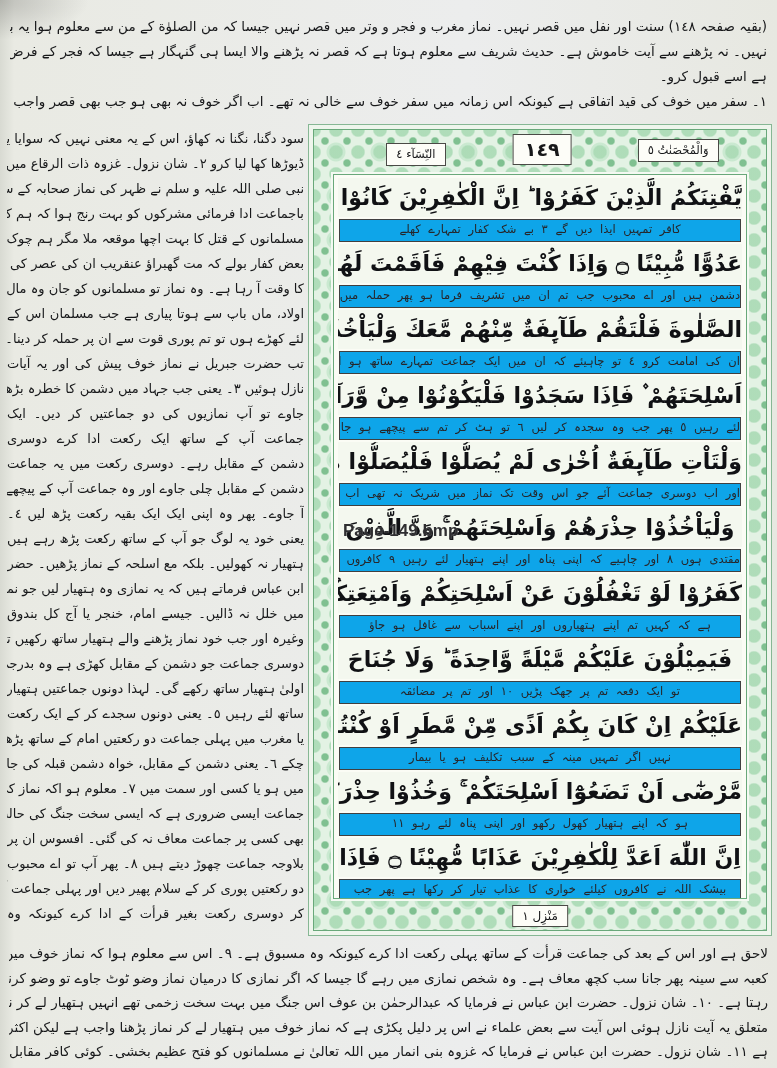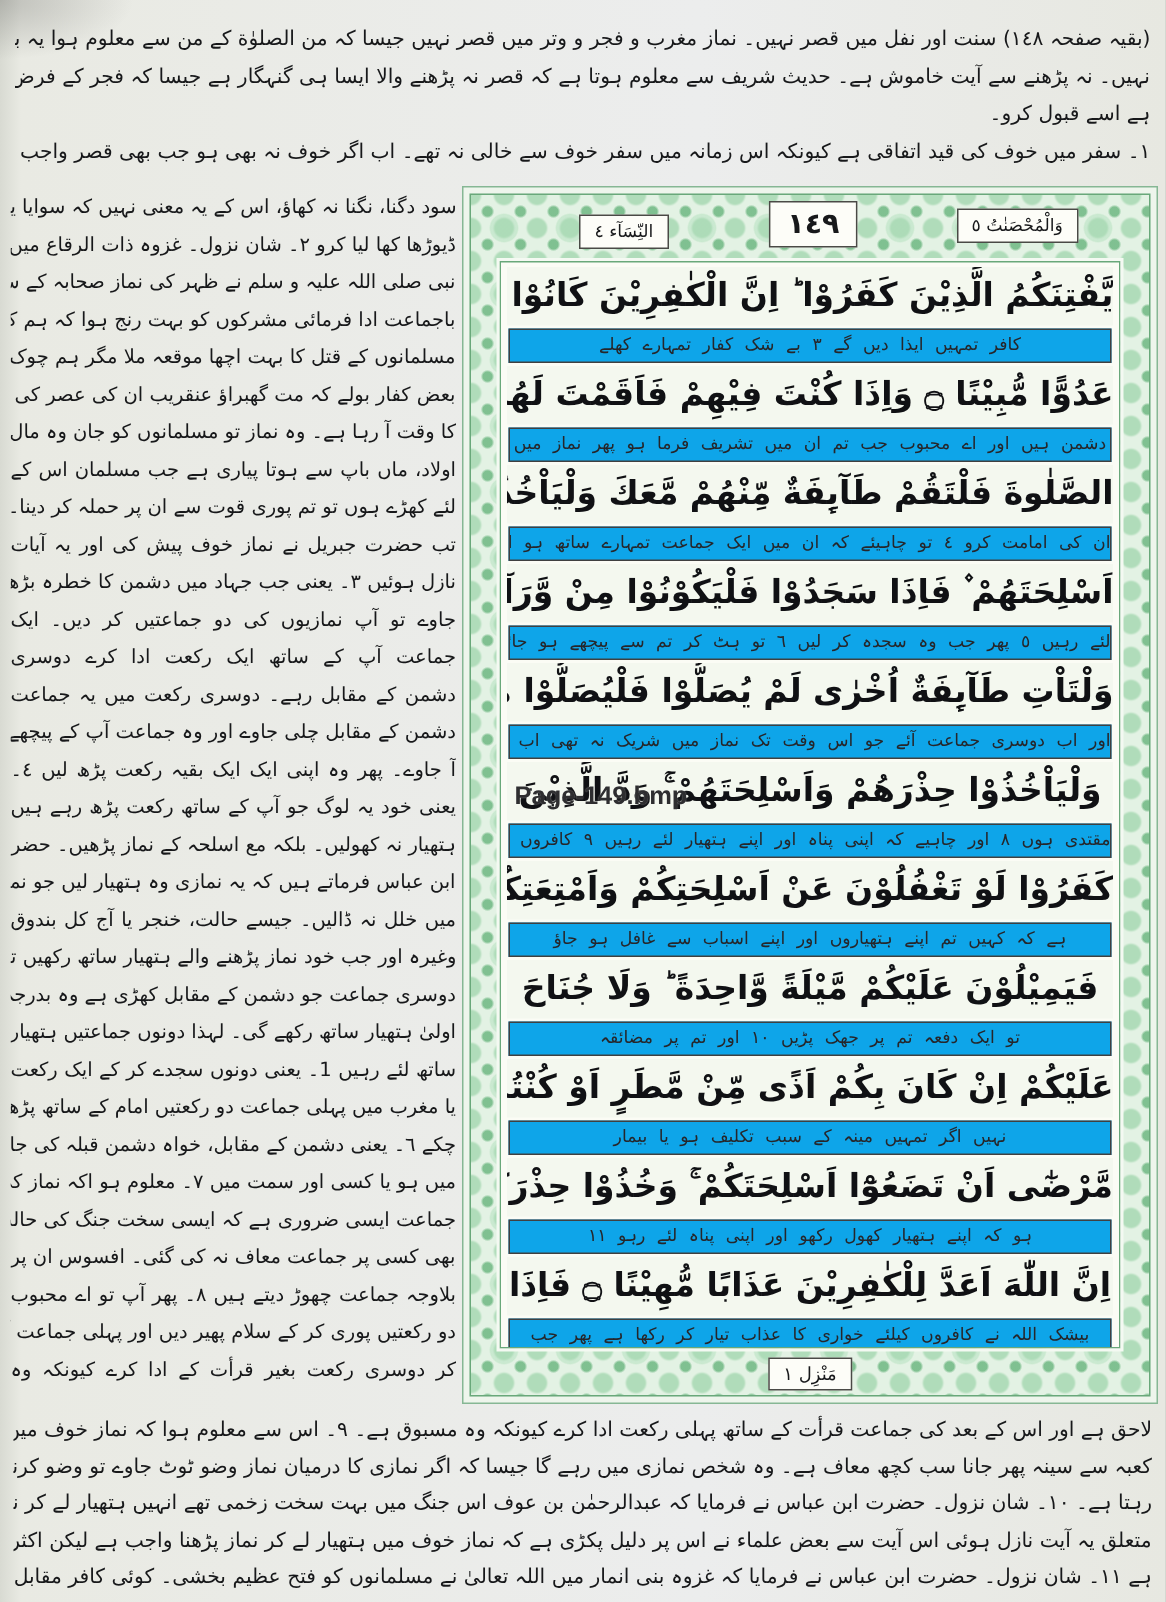--- a/index.html
+++ b/index.html
@@ -149,46 +149,46 @@
       <div class="uline">تب حضرت جبریل نے نماز خوف پیش كی اور یہ آیات</div>
       <div class="uline">نازل ہوئیں ٣۔ یعنی جب جہاد میں دشمن كا خطرہ بڑھ</div>
       <div class="uline">جاوے تو آپ نمازیوں كی دو جماعتیں كر دیں۔ ایک</div>
       <div class="uline">جماعت آپ كے ساتھ ایک ركعت ادا كرے دوسری</div>
       <div class="uline">دشمن كے مقابل رہے۔ دوسری ركعت میں یہ جماعت</div>
       <div class="uline">دشمن كے مقابل چلی جاوے اور وہ جماعت آپ كے پیچھے</div>
       <div class="uline">آ جاوے۔ پھر وہ اپنی ایک ایک بقیہ ركعت پڑھ لیں ٤۔</div>
       <div class="uline">یعنی خود یہ لوگ جو آپ كے ساتھ ركعت پڑھ رہے ہیں</div>
       <div class="uline">ہتھیار نہ كھولیں۔ بلكہ مع اسلحہ كے نماز پڑھیں۔ حضرت</div>
       <div class="uline">ابن عباس فرماتے ہیں كہ یہ نمازی وہ ہتھیار لیں جو نماز</div>
-      <div class="uline">میں خلل نہ ڈالیں۔ جیسے حالت، خنجر یا آج كل بندوق</div>
+      <div class="uline">میں خلل نہ ڈالیں۔ جیسے امام، خنجر یا آج كل بندوق</div>
       <div class="uline">وغیرہ اور جب خود نماز پڑھنے والے ہتھیار ساتھ ركھیں تو</div>
       <div class="uline">دوسری جماعت جو دشمن كے مقابل كھڑی ہے وہ بدرجہ</div>
       <div class="uline">اولیٰ ہتھیار ساتھ ركھے گی۔ لہذا دونوں جماعتیں ہتھیار</div>
-      <div class="uline">ساتھ لئے رہیں 1۔ یعنی دونوں سجدے كر كے ایک ركعت</div>
+      <div class="uline">ساتھ لئے رہیں ٥۔ یعنی دونوں سجدے كر كے ایک ركعت</div>
       <div class="uline">یا مغرب میں پہلی جماعت دو ركعتیں امام كے ساتھ پڑھ</div>
       <div class="uline">چكے ٦۔ یعنی دشمن كے مقابل، خواہ دشمن قبلہ كی جانب</div>
       <div class="uline">میں ہو یا كسی اور سمت میں ٧۔ معلوم ہو اكہ نماز كی</div>
       <div class="uline">جماعت ایسی ضروری ہے كہ ایسی سخت جنگ كی حالت میں</div>
       <div class="uline">بھی كسی پر جماعت معاف نہ كی گئی۔ افسوس ان پر جو</div>
       <div class="uline">بلاوجہ جماعت چھوڑ دیتے ہیں ٨۔ پھر آپ تو اے محبوب</div>
       <div class="uline">دو ركعتیں پوری كر كے سلام پھیر دیں اور پہلی جماعت آ</div>
       <div class="uline">كر دوسری ركعت بغیر قرأت كے ادا كرے كیونكہ وہ</div>
     </div>
 
   <div class="qbox">
     <div class="qinner">
       <div class="hbox hbox-juz">وَالْمُحْصَنٰتُ ٥</div>
       <div class="hbox hbox-pageno">١٤٩</div>
       <div class="hbox hbox-surah">النِّسَآء ٤</div>
 
       <div class="qcontent">
           <div class="arabic-line">يَّفْتِنَكُمُ الَّذِيْنَ كَفَرُوْا ؕ اِنَّ الْكٰفِرِيْنَ كَانُوْا لَكُمْ</div>
           <div class="urdu-row">كافر تمہیں ایذا دیں گے ٣ بے شک كفار تمہارے كھلے</div>
           <div class="arabic-line">عَدُوًّا مُّبِيْنًا ۝ وَاِذَا كُنْتَ فِيْهِمْ فَاَقَمْتَ لَهُمُ</div>
-          <div class="urdu-row">دشمن ہیں اور اے محبوب جب تم ان میں تشریف فرما ہو پھر نماز میں</div>
+          <div class="urdu-row">دشمن ہیں اور اے محبوب جب تم ان میں تشریف فرما ہو پھر حملہ میں</div>
           <div class="arabic-line">الصَّلٰوةَ فَلْتَقُمْ طَآىِٕفَةٌ مِّنْهُمْ مَّعَكَ وَلْيَاْخُذُوْٓا</div>
           <div class="urdu-row">ان كی امامت كرو ٤ تو چاہیئے كہ ان میں ایک جماعت تمہارے ساتھ ہو اور وہ اپنے ہتھیار</div>
           <div class="arabic-line">اَسْلِحَتَهُمْ ۫ فَاِذَا سَجَدُوْا فَلْيَكُوْنُوْا مِنْ وَّرَآىِٕكُمْ</div>
           <div class="urdu-row">لئے رہیں ٥ پھر جب وہ سجدہ كر لیں ٦ تو ہٹ كر تم سے پیچھے ہو جائیں ٧</div>
           <div class="arabic-line">وَلْتَاْتِ طَآىِٕفَةٌ اُخْرٰى لَمْ يُصَلُّوْا فَلْيُصَلُّوْا مَعَكَ</div>
           <div class="urdu-row">اور اب دوسری جماعت آئے جو اس وقت تک نماز میں شریک نہ تھی اب وہ تمہارے</div>
           <div class="arabic-line">وَلْيَاْخُذُوْا حِذْرَهُمْ وَاَسْلِحَتَهُمْ ۚ وَدَّ الَّذِيْنَ</div>
           <div class="urdu-row">مقتدی ہوں ٨ اور چاہیے كہ اپنی پناہ اور اپنے ہتھیار لئے رہیں ٩ كافروں كی تمنا</div>
           <div class="arabic-line">كَفَرُوْا لَوْ تَغْفُلُوْنَ عَنْ اَسْلِحَتِكُمْ وَاَمْتِعَتِكُمْ</div>
           <div class="urdu-row">ہے كہ كہیں تم اپنے ہتھیاروں اور اپنے اسباب سے غافل ہو جاؤ</div>

